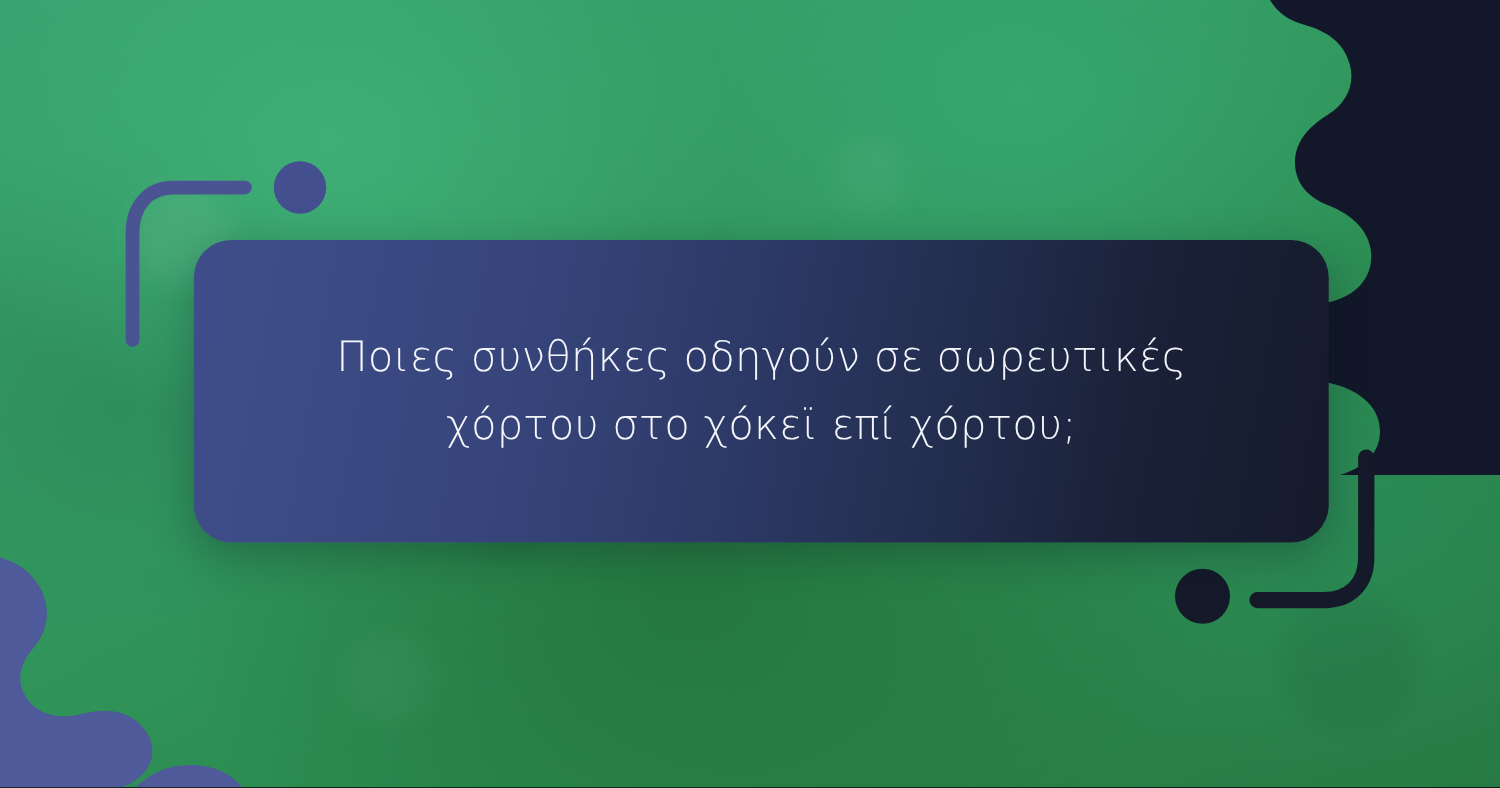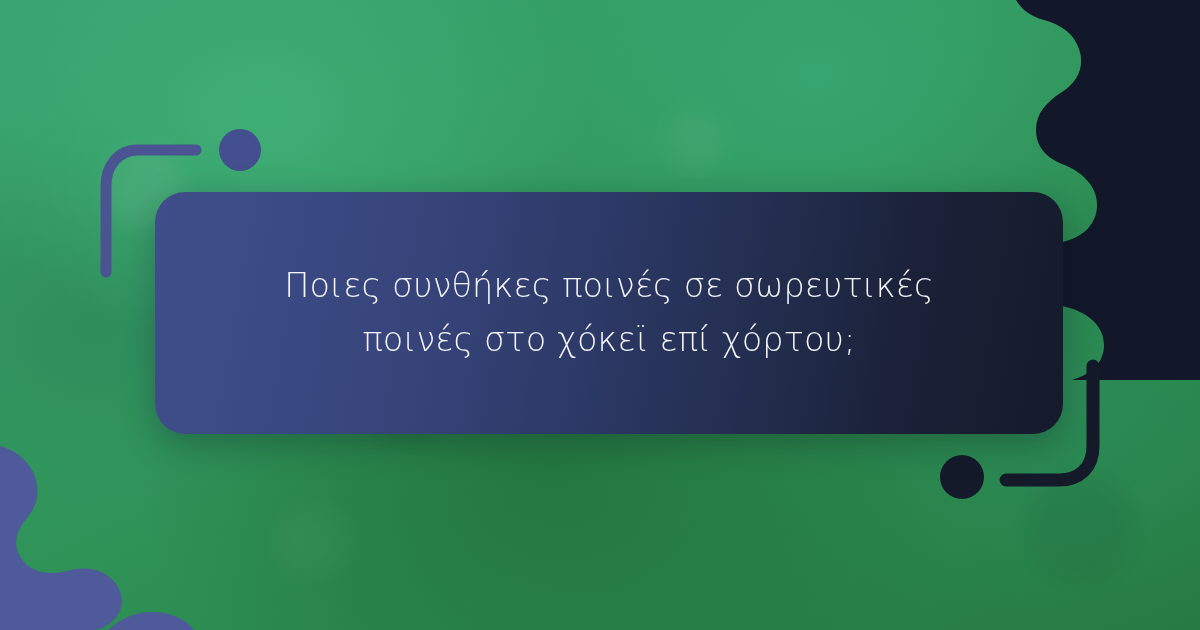--- a/index.html
+++ b/index.html
@@ -122,16 +122,16 @@
     <path fill="none" stroke="#4a5492" stroke-width="11" stroke-linecap="round" d="M196,150 L138,150 C118,150 106,166 106,186 L106,272"></path>
 
     <circle cx="240" cy="150" r="21" fill="#434f8f"></circle>
 
     <path fill="none" stroke="#141a29" stroke-width="13" stroke-linecap="round" d="M1093,366 L1093,446 C1093,468 1079,480 1059,480 L1006,480"></path>
 
     <circle cx="962" cy="477" r="22" fill="#141a29"></circle>
   </svg>
 
   <div class="card">
-    <div class="card-text">Ποιες συνθήκες ποινές σε σωρευτικές ποινές στο χόκεϊ επί χόρτου;</div>
+    <div class="card-text">Ποιες συνθήκες οδηγούν σε σωρευτικές χόρτου στο χόκεϊ επί χόρτου;</div>
   </div>
 
 </div>
 
 </body></html>

